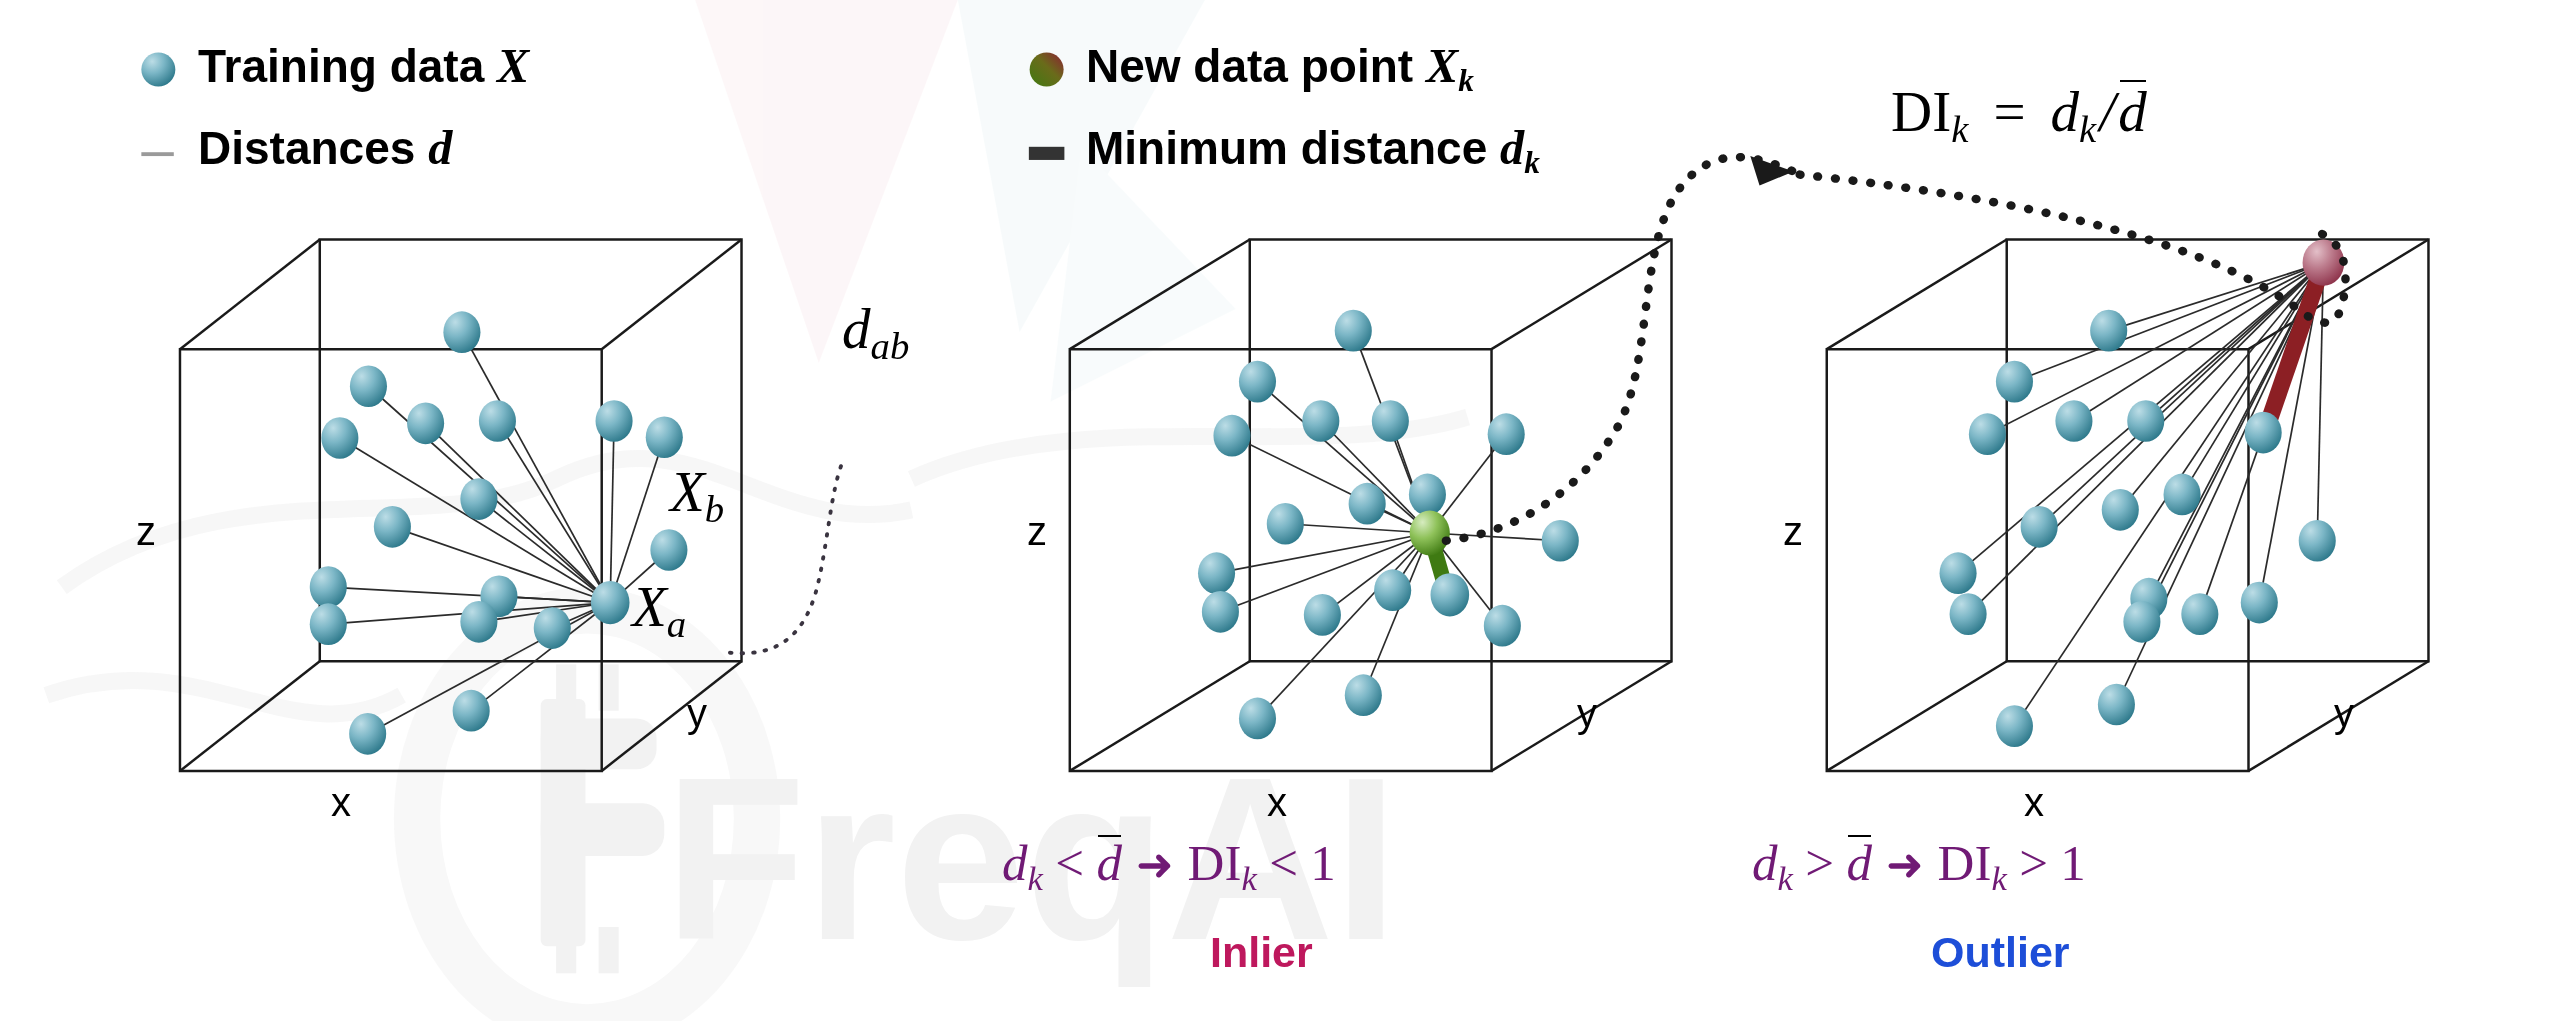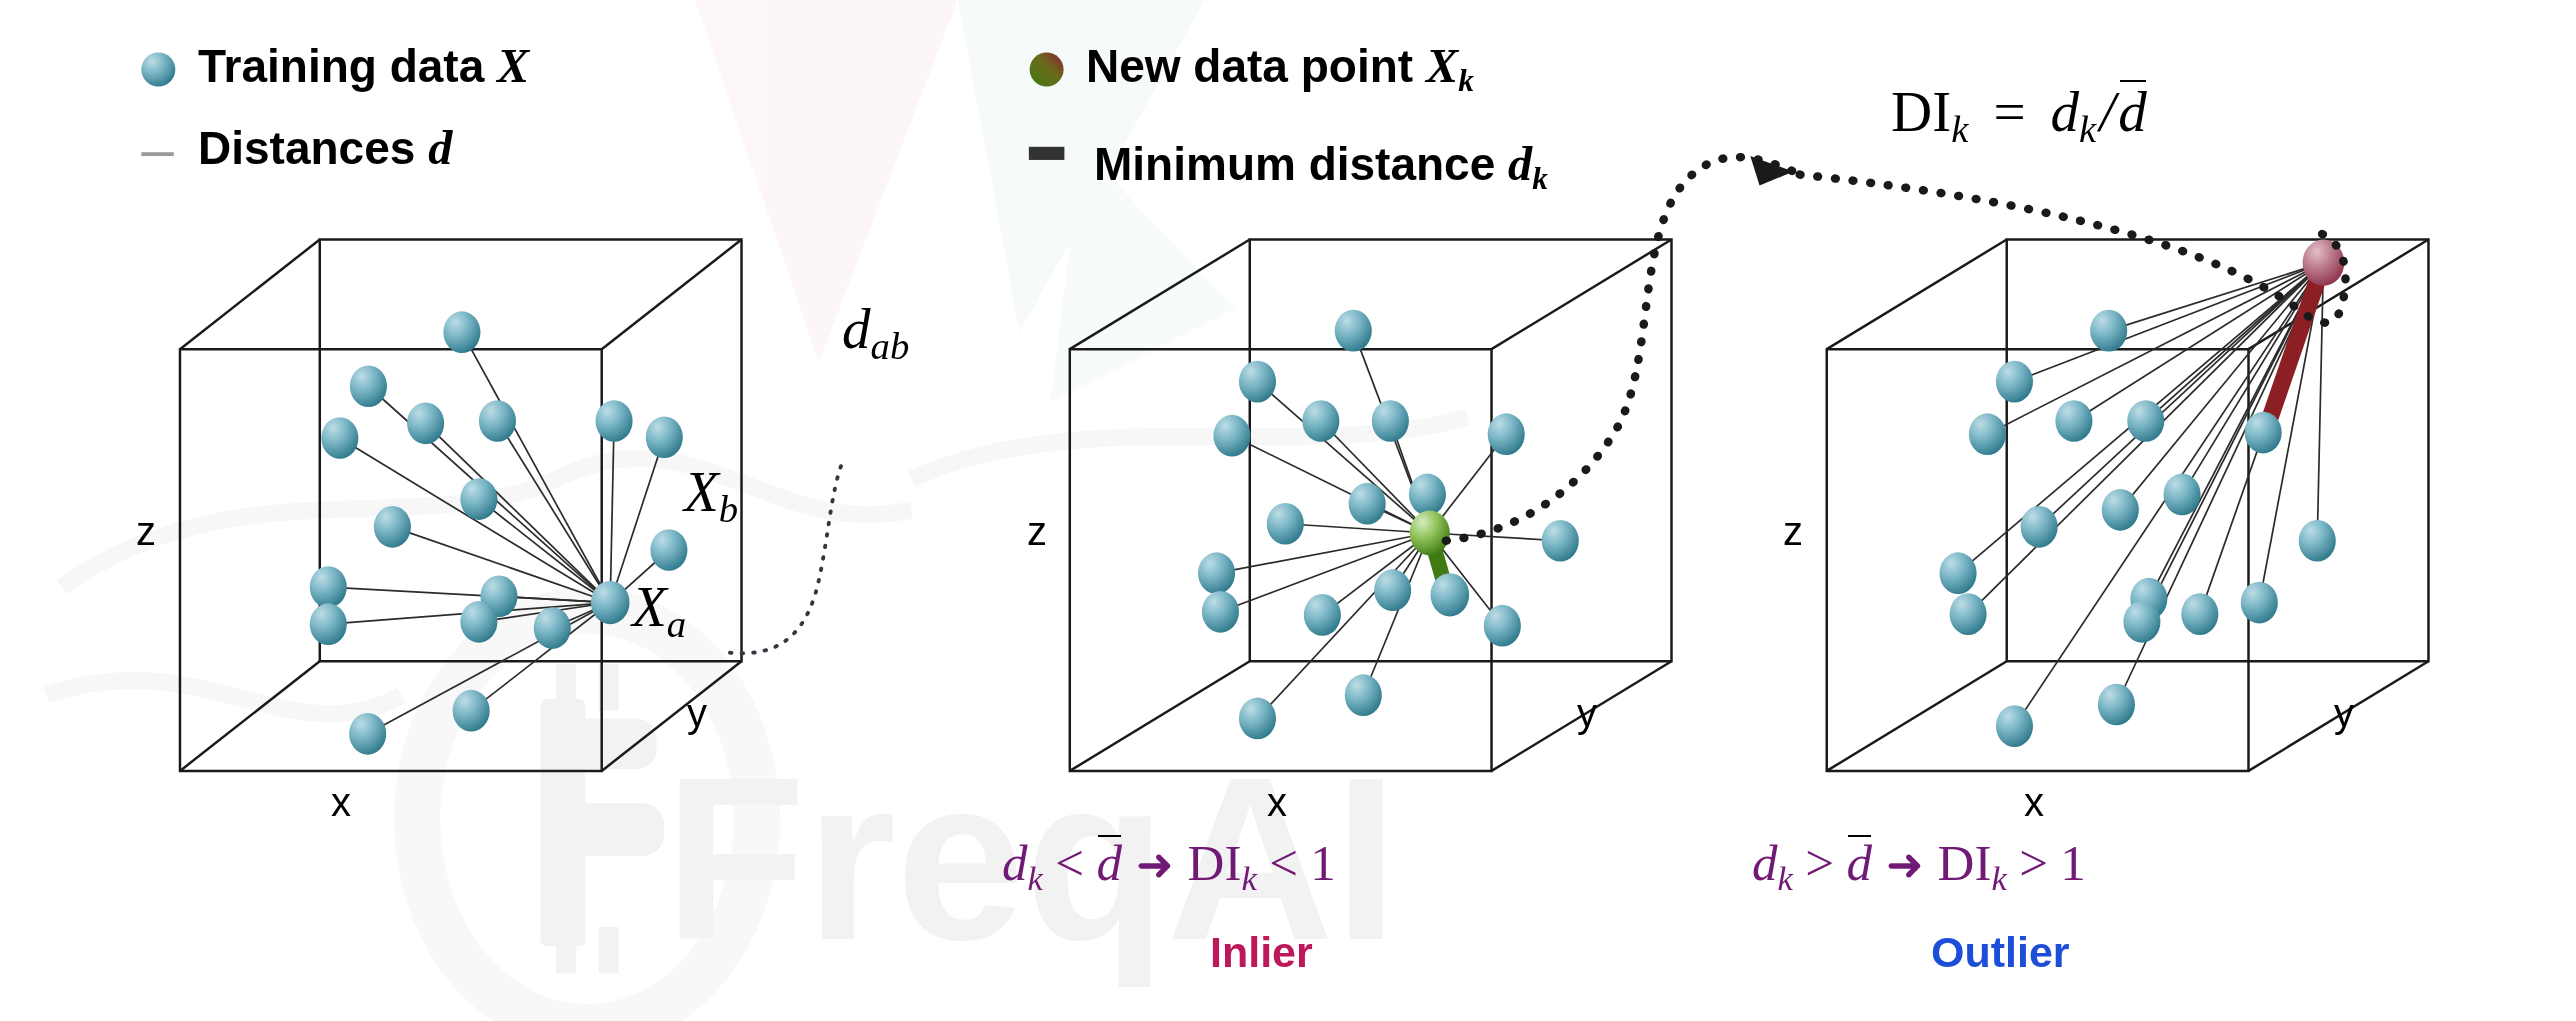--- a/index.html
+++ b/index.html
@@ -83,21 +83,21 @@
 
   <div class="txt legend-label" style="left:198px;top:42px;">
     <span>Training data </span><span class="mathi" style="font-size:1.05em">X</span>
   </div>
   <div class="txt legend-label" style="left:198px;top:124px;">
     <span>Distances </span><span class="mathi" style="font-size:1.05em">d</span>
   </div>
   <div class="txt legend-label" style="left:1086px;top:42px;">
     <span>New data point </span><span class="mathi" style="font-size:1.05em">X</span><span class="sub">k</span>
   </div>
-  <div class="txt legend-label" style="left:1086px;top:140px;margin-left:8px;">
+  <div class="txt legend-label" style="left:1086px;top:124px;">
     <span>Minimum distance </span><span class="mathi" style="font-size:1.05em">d</span><span class="sub">k</span>
   </div>
 
   <div class="txt" style="left:1891px;top:83px;font-family:'Liberation Serif',serif;font-size:57px;">
     <span class="mathr">DI</span><span class="sub">k</span>
     <span class="mathr" style="margin:0 10.8px">=</span>
     <span class="mathi">d</span><span class="sub">k</span><span class="mathi" style="margin:0 3.1px">/</span><span class="mathi bar-over">d</span>
   </div>
 
   <svg class="layer" viewBox="0 0 3335 1323">
@@ -290,21 +290,21 @@
   <div class="txt axislab" style="left:1267px;top:782px;">x</div>
   <div class="txt axislab" style="left:1577px;top:693px;">y</div>
 
   <div class="txt axislab" style="left:1783px;top:511px;">z</div>
   <div class="txt axislab" style="left:2024px;top:782px;">x</div>
   <div class="txt axislab" style="left:2334px;top:693px;">y</div>
 
   <div class="txt" style="left:842px;top:300px;font-family:'Liberation Serif',serif;font-size:57px;">
     <span class="mathi">d</span><span class="sub">ab</span>
   </div>
-  <div class="txt" style="left:684px;top:463px;font-family:'Liberation Serif',serif;font-size:57px;">
+  <div class="txt" style="left:670px;top:463px;font-family:'Liberation Serif',serif;font-size:57px;">
     <span class="mathi">X</span><span class="sub">b</span>
   </div>
   <div class="txt" style="left:632px;top:578px;font-family:'Liberation Serif',serif;font-size:57px;">
     <span class="mathi">X</span><span class="sub">a</span>
   </div>
 
   <div class="txt eq" style="left:1002px;top:838px;">
     <span class="mathi">d</span><span class="sub">k</span><span class="mathr" style="margin:0 12.4px">&lt;</span><span class="mathi bar-over">d</span><span style="margin:0 14px;font-size:0.88em">➜</span><span class="mathr">DI</span><span class="sub">k</span><span class="mathr" style="margin:0 12.4px">&lt;</span><span class="mathr">1</span>
   </div>
 

